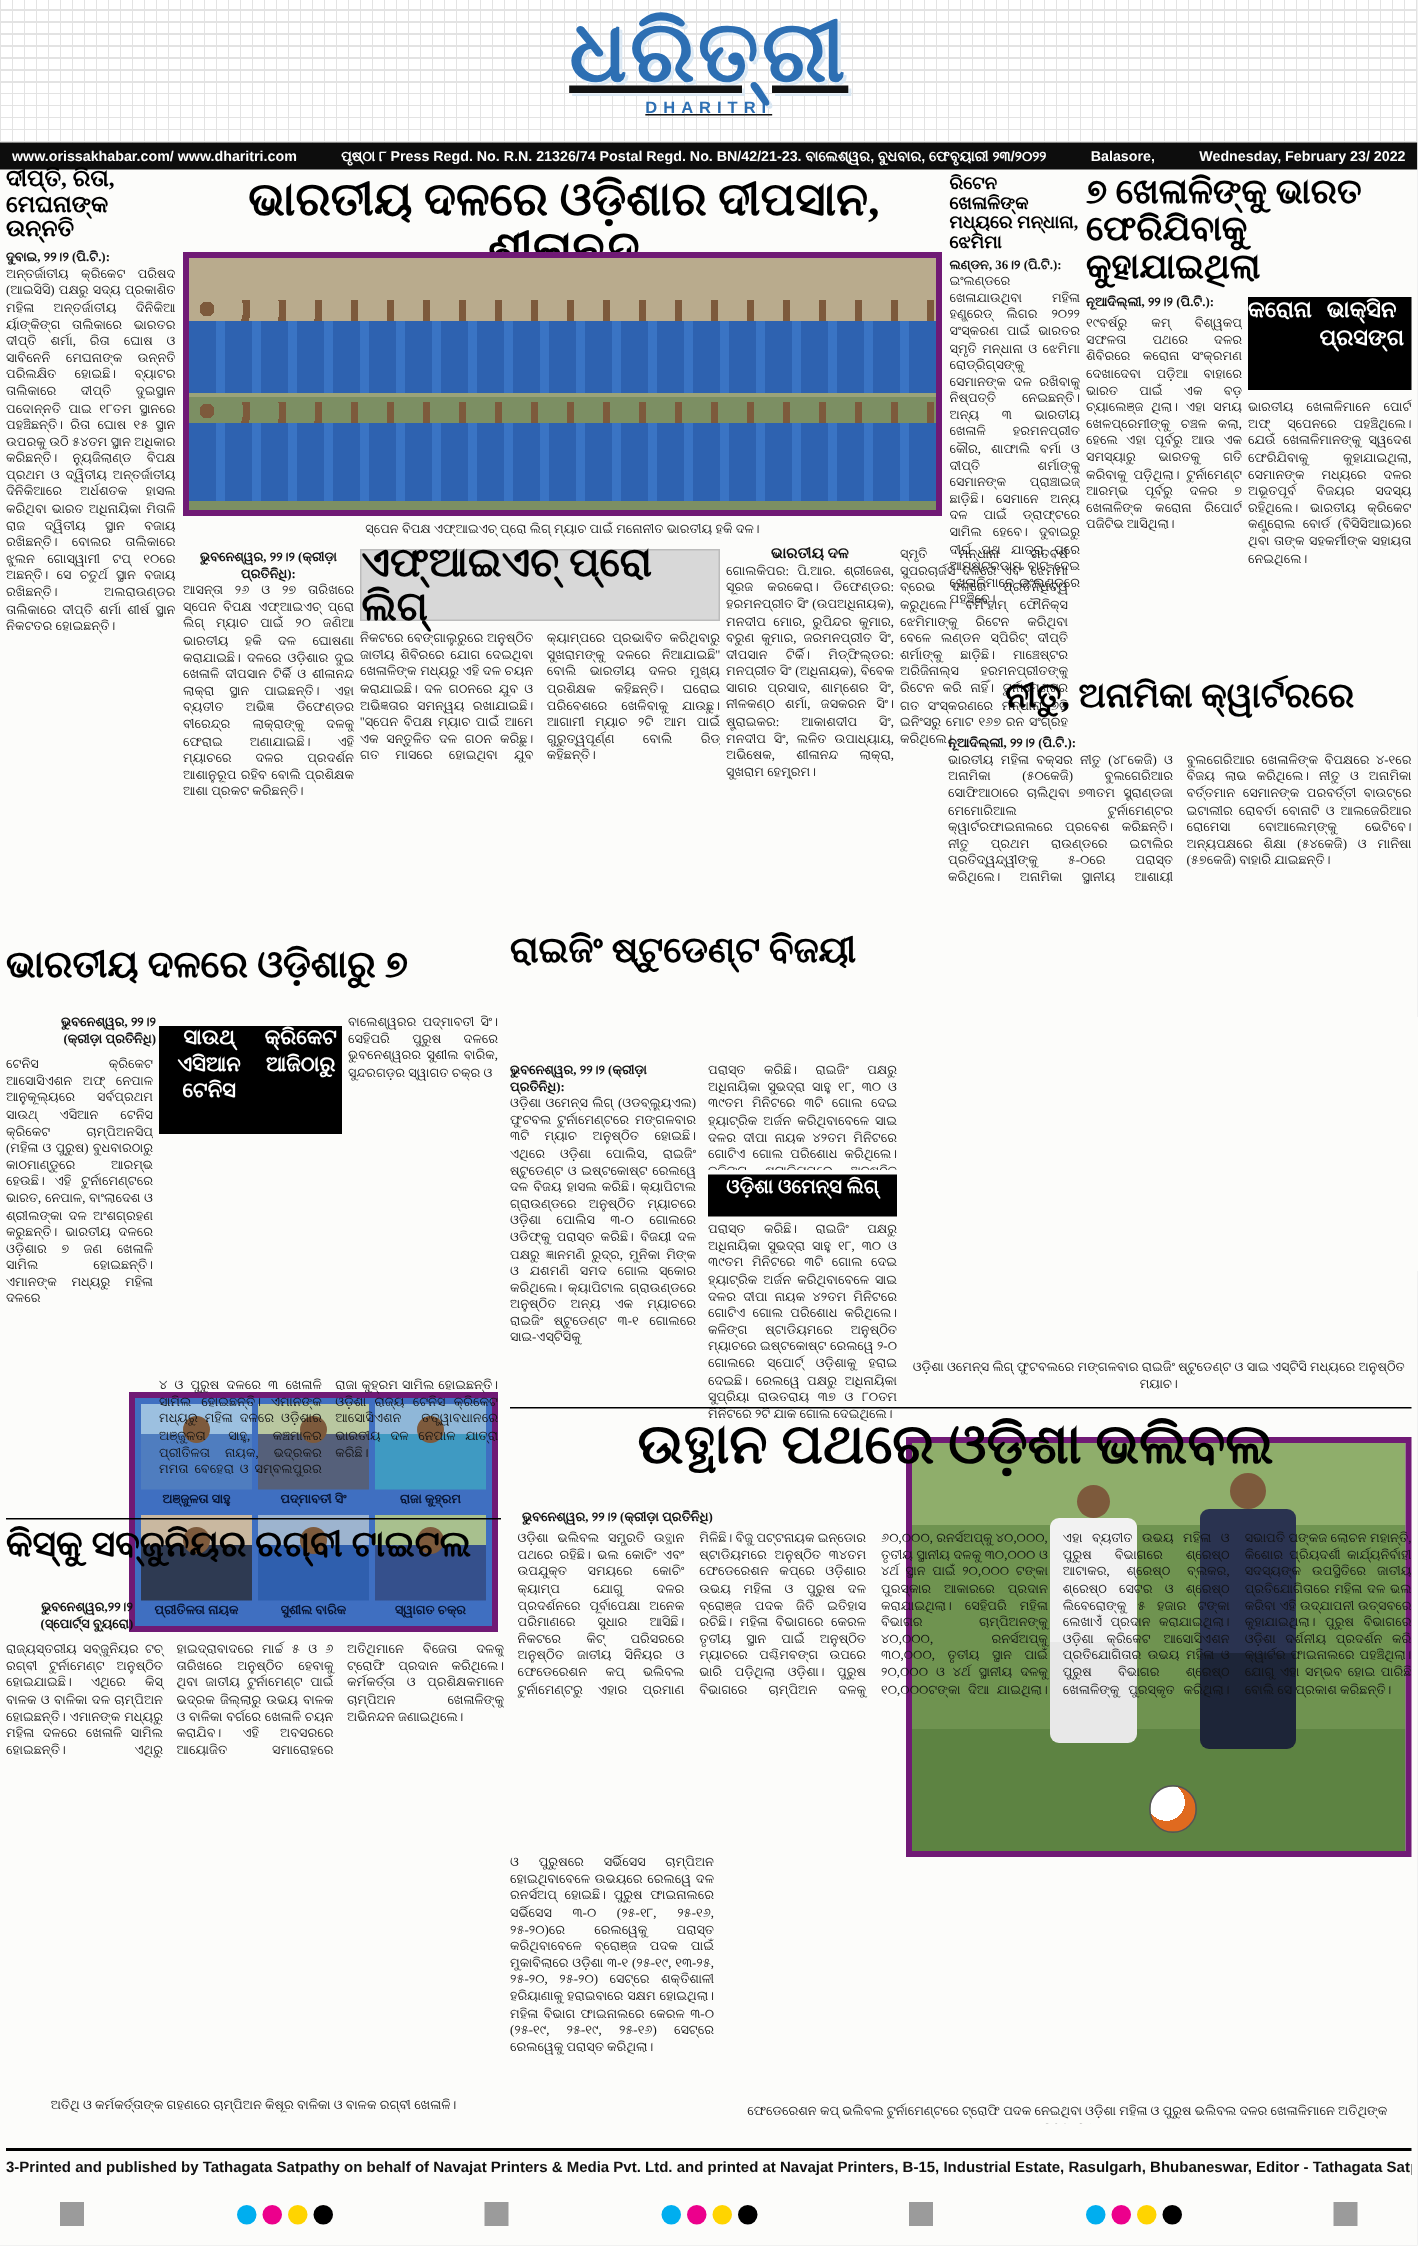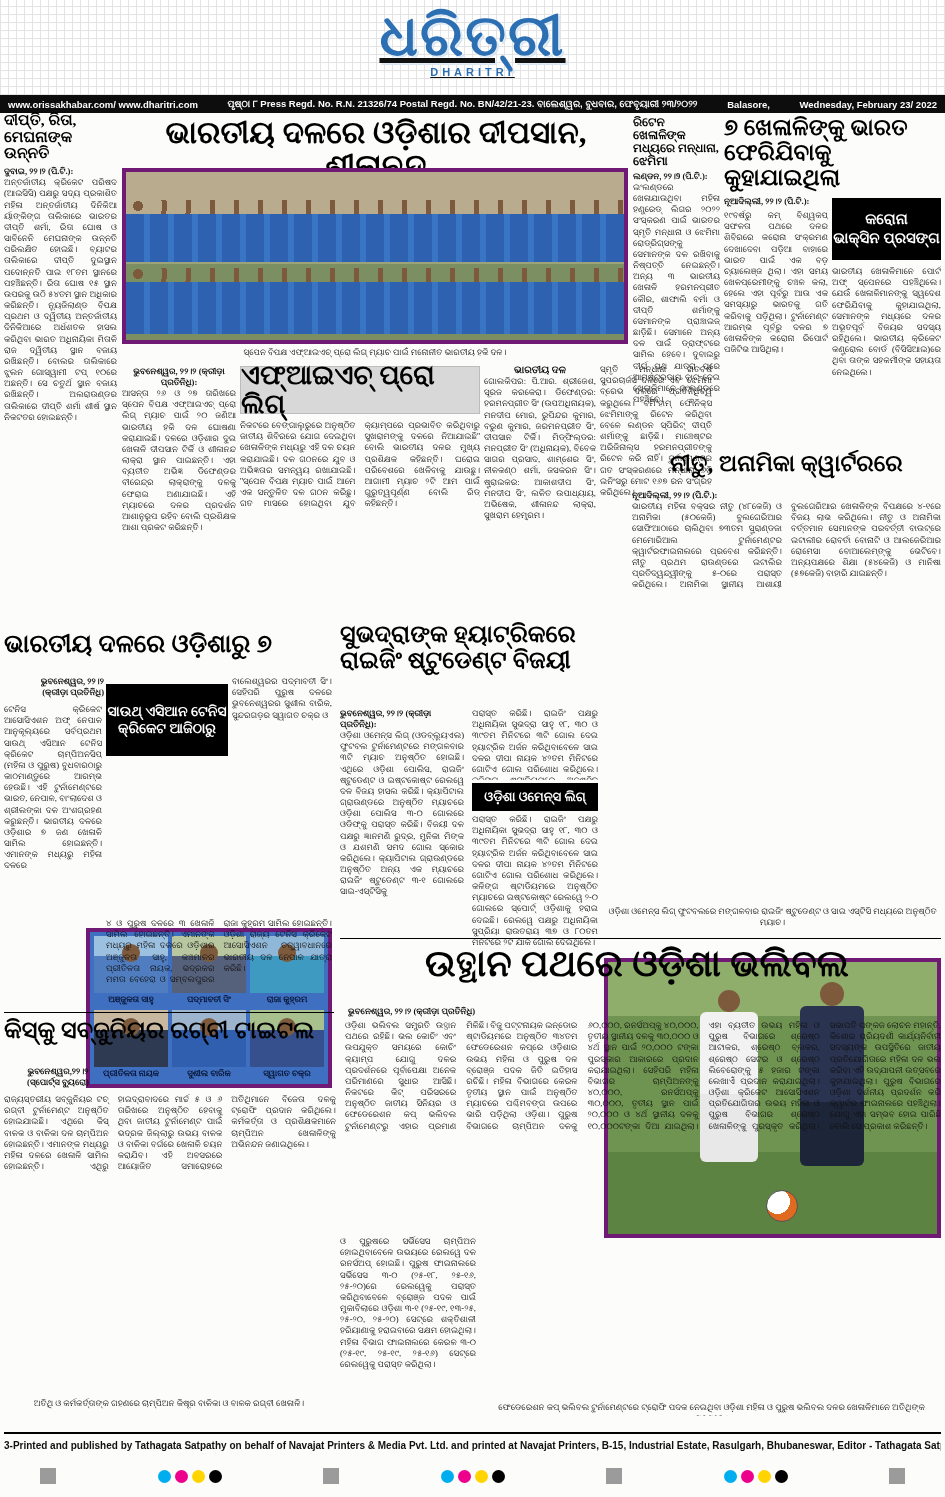--- a/index.html
+++ b/index.html
@@ -18,21 +18,21 @@
   .topbar{background:#0d0d0d;color:#fff;display:flex;align-items:center;justify-content:space-between;
      font-family:"Liberation Sans",sans-serif;font-size:9.5px;font-weight:bold;padding:0 8px;}
   
   .hl{font-weight:bold;color:#000;line-height:1.08;}
   .dateline{font-weight:bold;font-size:8.6px;}
   .body-txt{font-size:8.6px;line-height:1.3;text-align:justify;overflow:hidden;word-break:break-word;}
   .cols2{column-count:2;column-gap:9px;}
   .cols3{column-count:3;column-gap:9px;}
   .cols5{column-count:5;column-gap:10px;}
   .black-box{background:#000;color:#fff;font-weight:bold;text-align:center;
-     display:flex;flex-direction:column;justify-content:center;line-height:1.25;}
+     display:flex;justify-content:center;line-height:1.25;}
   .gray-head{background:#d8d8d8;border:1px solid #bcbcbc;display:flex;align-items:center;justify-content:center;}
   .caption{font-size:8.6px;text-align:center;overflow:hidden;}
   .subhead{font-weight:bold;text-align:center;font-size:10px;}
   .rule{background:#000;}
   
   .photo{overflow:hidden;position:relative;border:4px solid #701a75;}
   .ph-hockey{background:linear-gradient(180deg,#b9ab8d 0 28%,#9aa379 28% 55%,#7c8f63 55% 100%);}
   .ph-band{position:absolute;left:0;right:0;background:
      repeating-linear-gradient(90deg,#2e62b0 0 18px,#3a74c4 18px 24px);}
   .ph-heads{position:absolute;left:0;right:0;background:
@@ -79,21 +79,21 @@
   <div class="abs photo ph-hockey" style="left:122px;top:168px;width:506px;height:176px;">
     <div class="ph-heads" style="top:28px;height:14px;"></div>
     <div class="ph-band" style="top:42px;height:48px;"></div>
     <div class="ph-heads" style="top:96px;height:14px;"></div>
     <div class="ph-band" style="top:110px;height:52px;"></div>
   </div>
   <div class="abs caption" style="left:122px;top:347px;width:506px;height:13px;">ସ୍ପେନ ବିପକ୍ଷ ଏଫ୍ଆଇଏଚ୍ ପ୍ରୋ ଲିଗ୍ ମ୍ୟାଚ ପାଇଁ ମନୋନୀତ ଭାରତୀୟ ହକି ଦଳ।</div>
 
   <div class="abs" style="left:633px;top:116px;width:87px;height:500px;">
     <div class="hl" style="font-size:12px;">ରିଟେନ ଖେଳାଳିଙ୍କ ମଧ୍ୟରେ ମନ୍ଧାନା, ଝେମିମା</div>
-    <div class="dateline" style="margin-top:3px;">ଲଣ୍ଡନ, ୨୨।9 (ପି.ଟି.):</div>
+    <div class="dateline" style="margin-top:3px;">ଲଣ୍ଡନ, 36।୨ (ପି.ଟି.):</div>
     <div class="body-txt" style="height:430px;">ଇଂଲଣ୍ଡରେ ଖେଳାଯାଉଥିବା ମହିଳା ହଣ୍ଡ୍ରେଡ୍ ଲିଗର ୨୦୨୨ ସଂସ୍କରଣ ପାଇଁ ଭାରତର ସ୍ମୃତି ମନ୍ଧାନା ଓ ଝେମିମା ରୋଡ୍ରିଗ୍ସଙ୍କୁ ସେମାନଙ୍କ ଦଳ ରଖିବାକୁ ନିଷ୍ପତ୍ତି ନେଇଛନ୍ତି। ଅନ୍ୟ ୩ ଭାରତୀୟ ଖେଳାଳି ହରମନପ୍ରୀତ କୌର, ଶାଫାଲି ବର୍ମା ଓ ଦୀପ୍ତି ଶର୍ମାଙ୍କୁ ସେମାନଙ୍କ ପ୍ରାଞ୍ଚାଇଜ୍ ଛାଡ଼ିଛି। ସେମାନେ ଅନ୍ୟ ଦଳ ପାଇଁ ଡ୍ରାଫ୍ଟରେ ସାମିଲ ହେବେ। ଦୁବାଇରୁ ଦୀର୍ଘ ପଥ ଯାତ୍ରା ପରେ ଆମଷ୍ଟରଡାମ ବାଟ ଦେଇ ଖେଳାଳିମାନେ ଇଂଲଣ୍ଡରେ ପହଞ୍ଚିବେ।</div>
   </div>
 
   <div class="abs hl" style="left:724px;top:116px;width:217px;height:76px;font-size:23px;">୭ ଖେଳାଳିଙ୍କୁ ଭାରତ ଫେରିଯିବାକୁ କୁହାଯାଇଥିଲା</div>
   <div class="abs dateline" style="left:724px;top:196px;width:104px;height:12px;">ନୂଆଦିଲ୍ଲୀ, ୨୨।୨ (ପି.ଟି.):</div>
   <div class="abs body-txt" style="left:724px;top:210px;width:104px;height:240px;">୧୯ବର୍ଷରୁ କମ୍ ବିଶ୍ୱକପ୍ ସଫଳତା ପଥରେ ଦଳର ଶିବିରରେ କରୋନା ସଂକ୍ରମଣ ଦେଖାଦେବା ପଡ଼ିଆ ବାହାରେ ଭାରତ ପାଇଁ ଏକ ବଡ଼ ଚ୍ୟାଲେଞ୍ଜ ଥିଲା। ଏହା ସମୟ ଖେଳପ୍ରେମୀଙ୍କୁ ଚଞ୍ଚଳ କଲା, ହେଲେ ଏହା ପୂର୍ବରୁ ଆଉ ଏକ ସମସ୍ୟାରୁ ଭାରତକୁ ଗତି କରିବାକୁ ପଡ଼ିଥିଲା। ଟୁର୍ନାମେଣ୍ଟ ଆରମ୍ଭ ପୂର୍ବରୁ ଦଳର ୭ ଖେଳାଳିଙ୍କ କରୋନା ରିପୋର୍ଟ ପଜିଟିଭ ଆସିଥିଲା।</div>
   <div class="abs black-box" style="left:832px;top:198px;width:109px;height:62px;font-size:15px;">
     <span>କରୋନା</span>
     <span>ଭାକ୍ସିନ ପ୍ରସଙ୍ଗ</span>
   </div>
@@ -151,21 +151,20 @@
       <div class="nm">ସୁଶୀଲ ବାରିକ</div>
     </div>
     <div class="cell">
       <div class="pic" style="background:linear-gradient(180deg,#a8c08e 0 35%,#35508c 35% 100%);"></div>
       <div class="nm">ସ୍ୱାଗତ ଚକ୍ର</div>
     </div>
   </div>
   <div class="abs body-txt cols2" style="left:106px;top:918px;width:226px;height:88px;">୪ ଓ ପୁରୁଷ ଦଳରେ ୩ ଖେଳାଳି ସାମିଲ ହୋଇଛନ୍ତି। ଏମାନଙ୍କ ମଧ୍ୟରୁ ମହିଳା ଦଳରେ ଓଡ଼ିଶାର ଅଞ୍ଜୁଳତା ସାହୁ, କଞ୍ଚମାଳର ପ୍ରୀତିଳତା ନାୟକ, ଭଦ୍ରକର ମମତା ବେହେରା ଓ ସମ୍ବଲପୁରର ରାଜା କୁହ୍ରମ ସାମିଲ ହୋଇଛନ୍ତି। ଓଡ଼ିଶା ରାଜ୍ୟ ଟେନିସ କ୍ରିକେଟ ଆସୋସିଏଶନ ତତ୍ତ୍ୱାବଧାନରେ ଭାରତୀୟ ଦଳ ନେପାଳ ଯାତ୍ରା କରିଛି।</div>
 
   <div class="abs hl" style="left:340px;top:622px;width:258px;height:82px;font-size:24px;">
-    <div>ସୁଭଦ୍ରାଙ୍କ ହ୍ୟାଟ୍ରିକରେ</div>
     <div>ରାଇଜିଂ ଷ୍ଟୁଡେଣ୍ଟ ବିଜୟୀ</div>
   </div>
   <div class="abs" style="left:340px;top:708px;width:124px;height:252px;">
     <div class="dateline">ଭୁବନେଶ୍ୱର, ୨୨।୨ (କ୍ରୀଡ଼ା ପ୍ରତିନିଧି):</div>
     <div class="body-txt" style="height:230px;">ଓଡ଼ିଶା ଓମେନ୍ସ ଲିଗ୍ (ଓଡବ୍ଲ୍ୟୁଏଲ) ଫୁଟବଲ ଟୁର୍ନାମେଣ୍ଟରେ ମଙ୍ଗଳବାର ୩ଟି ମ୍ୟାଚ ଅନୁଷ୍ଠିତ ହୋଇଛି। ଏଥିରେ ଓଡ଼ିଶା ପୋଲିସ, ରାଇଜିଂ ଷ୍ଟୁଡେଣ୍ଟ ଓ ଇଷ୍ଟକୋଷ୍ଟ ରେଲୱେ ଦଳ ବିଜୟ ହାସଲ କରିଛି। କ୍ୟାପିଟାଲ ଗ୍ରାଉଣ୍ଡରେ ଅନୁଷ୍ଠିତ ମ୍ୟାଚରେ ଓଡ଼ିଶା ପୋଲିସ ୩-୦ ଗୋଲରେ ଓଡିଫ୍କୁ ପରାସ୍ତ କରିଛି। ବିଜୟୀ ଦଳ ପକ୍ଷରୁ ଜ୍ଞାନମଣି ରୁଦ୍ର, ମୁନିକା ମିଙ୍କ ଓ ଯଶମଣି ସମଦ ଗୋଲ ସ୍କୋର କରିଥିଲେ। କ୍ୟାପିଟାଲ ଗ୍ରାଉଣ୍ଡରେ ଅନୁଷ୍ଠିତ ଅନ୍ୟ ଏକ ମ୍ୟାଚରେ ରାଇଜିଂ ଷ୍ଟୁଡେଣ୍ଟ ୩-୧ ଗୋଲରେ ସାଇ-ଏସ୍ଟିସିକୁ</div>
   </div>
   <div class="abs" style="left:472px;top:708px;width:126px;height:252px;">
     <div class="body-txt" style="height:72px;">ପରାସ୍ତ କରିଛି। ରାଇଜିଂ ପକ୍ଷରୁ ଅଧିନାୟିକା ସୁଭଦ୍ରା ସାହୁ ୧୮, ୩୦ ଓ ୩୯ତମ ମିନିଟରେ ୩ଟି ଗୋଲ ଦେଇ ହ୍ୟାଟ୍ରିକ ଅର୍ଜନ କରିଥିବାବେଳେ ସାଇ ଦଳର ଦୀପା ନାୟକ ୪୨ତମ ମିନିଟରେ ଗୋଟିଏ ଗୋଲ ପରିଶୋଧ କରିଥିଲେ। କଳିଙ୍ଗ ଷ୍ଟାଡିୟମରେ ଅନୁଷ୍ଠିତ ମ୍ୟାଚରେ ଇଷ୍ଟକୋଷ୍ଟ ରେଲୱେ ୨-୦ ଗୋଲରେ ସ୍ପୋର୍ଟ୍ ଓଡ଼ିଶାକୁ ହରାଇ ଦେଇଛି। ରେଲୱେ ପକ୍ଷରୁ ଅଧିନାୟିକା ସୁପ୍ରିୟା ରାଉତରାୟ ୩୭ ଓ ୮୦ତମ ମିନିଟରେ ୨ଟି ଯାକ ଗୋଲ ଦେଇଥିଲେ।</div>
     <div class="black-box" style="height:28px;font-size:13px;margin:3px 0;">ଓଡ଼ିଶା ଓମେନ୍ସ ଲିଗ୍</div>
     <div class="body-txt" style="height:140px;">ପରାସ୍ତ କରିଛି। ରାଇଜିଂ ପକ୍ଷରୁ ଅଧିନାୟିକା ସୁଭଦ୍ରା ସାହୁ ୧୮, ୩୦ ଓ ୩୯ତମ ମିନିଟରେ ୩ଟି ଗୋଲ ଦେଇ ହ୍ୟାଟ୍ରିକ ଅର୍ଜନ କରିଥିବାବେଳେ ସାଇ ଦଳର ଦୀପା ନାୟକ ୪୨ତମ ମିନିଟରେ ଗୋଟିଏ ଗୋଲ ପରିଶୋଧ କରିଥିଲେ। କଳିଙ୍ଗ ଷ୍ଟାଡିୟମରେ ଅନୁଷ୍ଠିତ ମ୍ୟାଚରେ ଇଷ୍ଟକୋଷ୍ଟ ରେଲୱେ ୨-୦ ଗୋଲରେ ସ୍ପୋର୍ଟ୍ ଓଡ଼ିଶାକୁ ହରାଇ ଦେଇଛି। ରେଲୱେ ପକ୍ଷରୁ ଅଧିନାୟିକା ସୁପ୍ରିୟା ରାଉତରାୟ ୩୭ ଓ ୮୦ତମ ମିନିଟରେ ୨ଟି ଯାକ ଗୋଲ ଦେଇଥିଲେ।</div>

